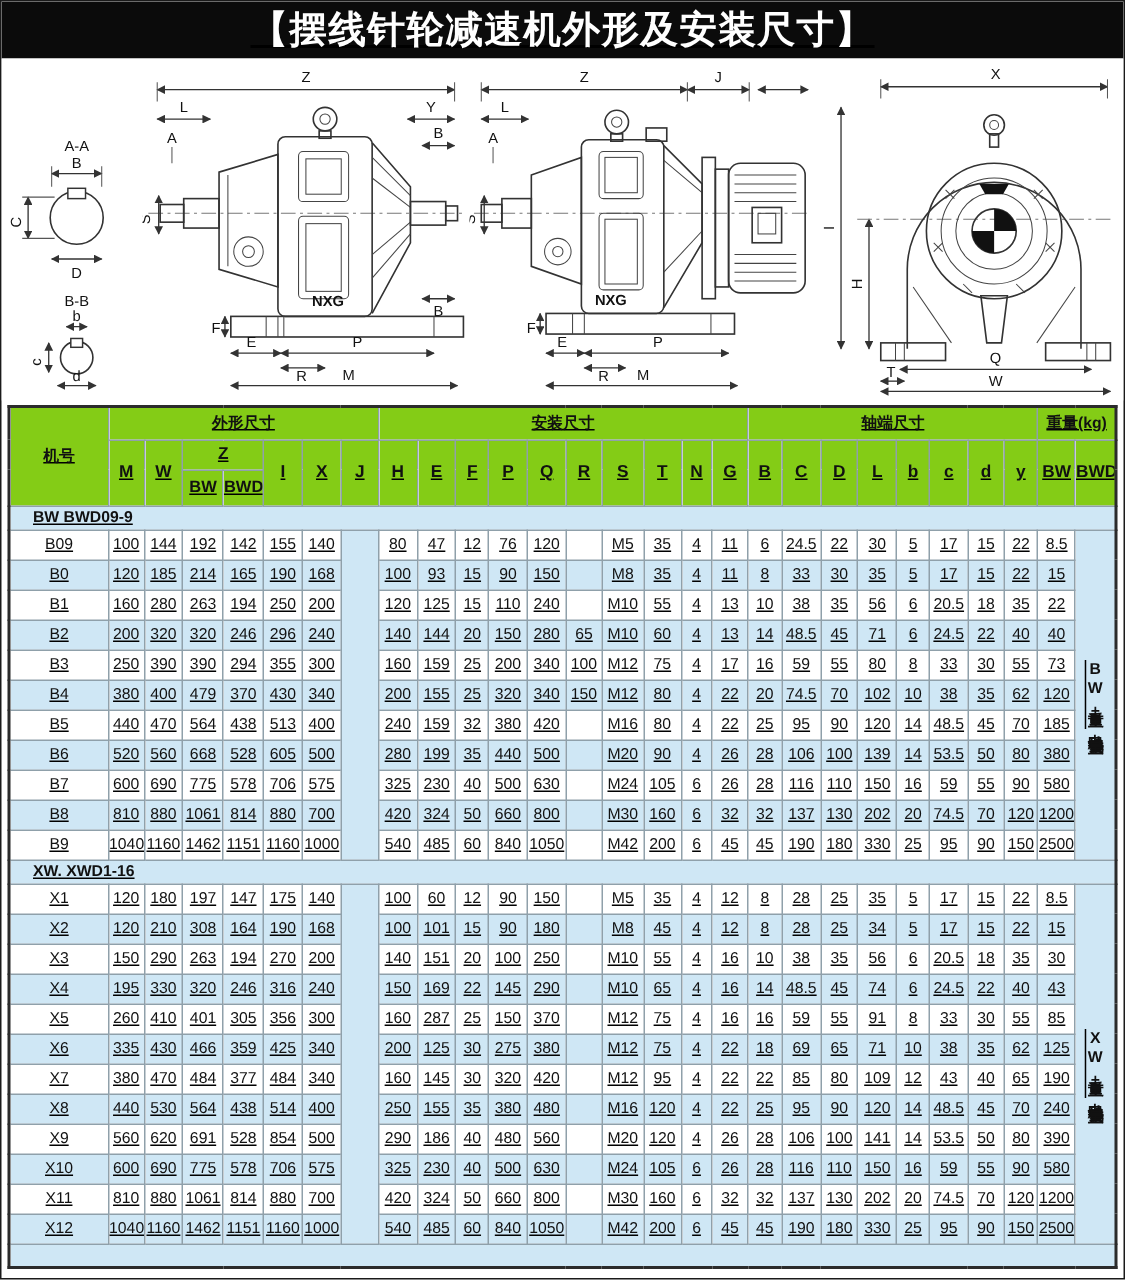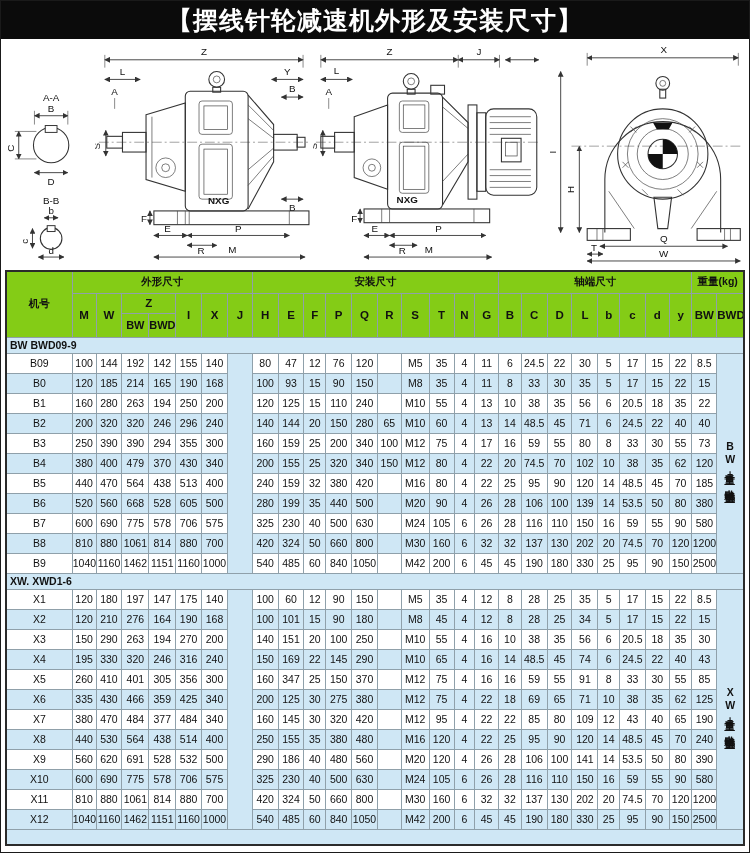--- a/index.html
+++ b/index.html
@@ -1,18 +1,18 @@
 <!DOCTYPE html>
 <html><head>
 <meta charset="utf-8">
 <style>
   * { box-sizing: border-box; margin: 0; padding: 0; }
   body { background:#e8e8e8; font-family:"Liberation Sans","DejaVu Sans",sans-serif; }
   .page { position:relative; width:750px; height:853px; margin:0 auto; background:#fff;
-          border:1px solid #1a1a1a; overflow:hidden; }
+          border:1px solid #1a1a1a; overflow:hidden;text-decoration:underline; }
   .title-bar { height:38px; background:#0b0b0b; color:#fff; text-align:center;
                font-size:25px; font-weight:bold; line-height:38px; letter-spacing:1px; }
   .drawings { display:flex; justify-content:space-between; align-items:flex-start;
               padding:3px 4px 0 4px; height:228px; background:#fff; }
   svg text { font-family:"Liberation Sans","DejaVu Sans",sans-serif; }
   .t  { font-size:10px; fill:#111; text-anchor:middle; }
   .tv { font-size:10px; fill:#111; text-anchor:middle; }
   .brand { font-size:10px; font-weight:bold; fill:#111; text-anchor:middle; }
   .o  { fill:none; stroke:#333; stroke-width:1.1; }
   .i2 { fill:none; stroke:#444; stroke-width:0.7; }
@@ -31,21 +31,21 @@
   tr.h3row th { height:24px; font-size:11px; }
   th.two-line { white-space:pre-line; line-height:11px; font-size:10px; }
   tr.white td { background:#ffffff; }
   tr.blue  td { background:#cfe7f5; }
   td.model { font-size:11px; border-right:2px solid #44565e;margin-top:40px; }
   td.jband { background:#cfe7f5 !important; border-left:1px solid #8fa0aa; border-right:2px solid #44565e; }
   td.note  { background:#cfe7f5 !important; writing-mode:vertical-rl; text-orientation:upright;
              font-size:9.5px; font-weight:bold; letter-spacing:1px; padding:4px 0; }
   td.tl { border-left:2px solid #44565e; }
   tr.section-row td { background:#cfe7f5; text-align:left; font-weight:bold; font-size:10.5px;
-             height:16px; padding-left:3px; border-right-color:#cfe7f5; }
+             height:16px; padding-left:15px; border-right-color:#cfe7f5; }
   tr.data-row td { height:20px; }
   tr.filler-row td { background:#cfe7f5; height:16px; }
   th.tl, th.groupsep { border-left:2px solid #44565e; }
 </style>
 </head>
 <body>
 
 <svg width="0" height="0" style="position:absolute">
   <defs>
     <marker id="arr" viewBox="0 0 10 10" refX="9" refY="5" markerWidth="6.5" markerHeight="6.5" orient="auto-start-reverse">
@@ -647,21 +647,21 @@
           <td>190</td>
           <td>180</td>
           <td>330</td>
           <td>25</td>
           <td>95</td>
           <td>90</td>
           <td>150</td>
           <td class="tl">2500</td>
         </tr>
         <tr class="section-row">
-          <td class="section-cell" colspan="28">XW. XWD1-6</td>
+          <td class="section-cell" colspan="28">XW. XWD1-16</td>
         </tr>
         <tr class="data-row white">
           <td class="model">X1</td>
           <td>120</td>
           <td>180</td>
           <td>197</td>
           <td>147</td>
           <td>175</td>
           <td>140</td>
           <td class="jband" rowspan="12"></td>
@@ -683,21 +683,21 @@
           <td>17</td>
           <td>15</td>
           <td>22</td>
           <td class="tl">8.5</td>
           <td class="note" rowspan="12">XW重量+电动机重量</td>
         </tr>
         <tr class="data-row blue">
           <td class="model">X2</td>
           <td>120</td>
           <td>210</td>
-          <td>276</td>
+          <td>308</td>
           <td>164</td>
           <td>190</td>
           <td>168</td>
           <td class="tl">100</td>
           <td>101</td>
           <td>15</td>
           <td>90</td>
           <td>180</td>
           <td></td>
           <td>M8</td>
@@ -772,21 +772,21 @@
         </tr>
         <tr class="data-row white">
           <td class="model">X5</td>
           <td>260</td>
           <td>410</td>
           <td>401</td>
           <td>305</td>
           <td>356</td>
           <td>300</td>
           <td class="tl">160</td>
-          <td>347</td>
+          <td>287</td>
           <td>25</td>
           <td>150</td>
           <td>370</td>
           <td></td>
           <td>M12</td>
           <td>75</td>
           <td>4</td>
           <td>16</td>
           <td class="tl">16</td>
           <td>59</td>
@@ -881,21 +881,21 @@
           <td>45</td>
           <td>70</td>
           <td class="tl">240</td>
         </tr>
         <tr class="data-row white">
           <td class="model">X9</td>
           <td>560</td>
           <td>620</td>
           <td>691</td>
           <td>528</td>
-          <td>532</td>
+          <td>854</td>
           <td>500</td>
           <td class="tl">290</td>
           <td>186</td>
           <td>40</td>
           <td>480</td>
           <td>560</td>
           <td></td>
           <td>M20</td>
           <td>120</td>
           <td>4</td>

